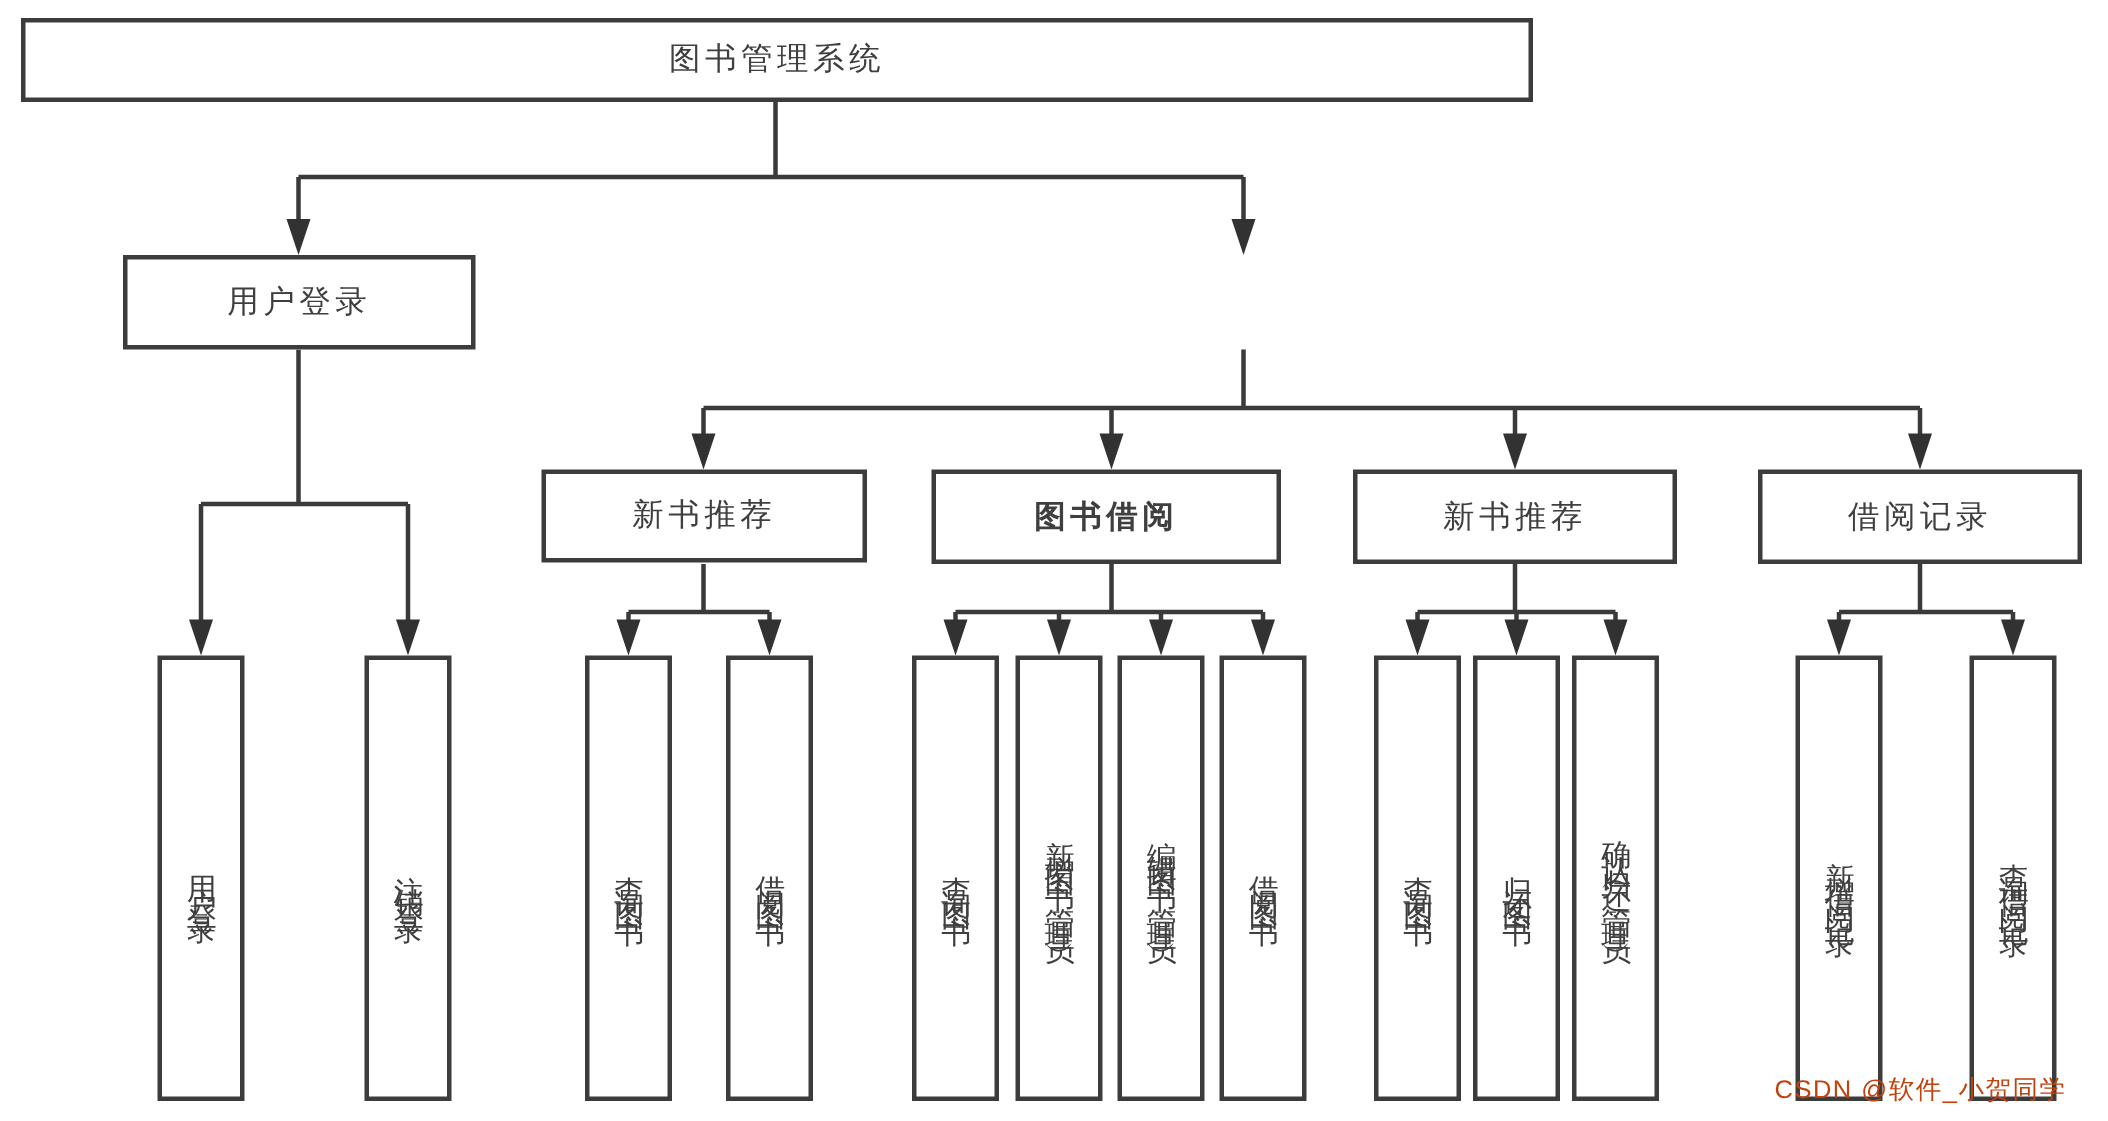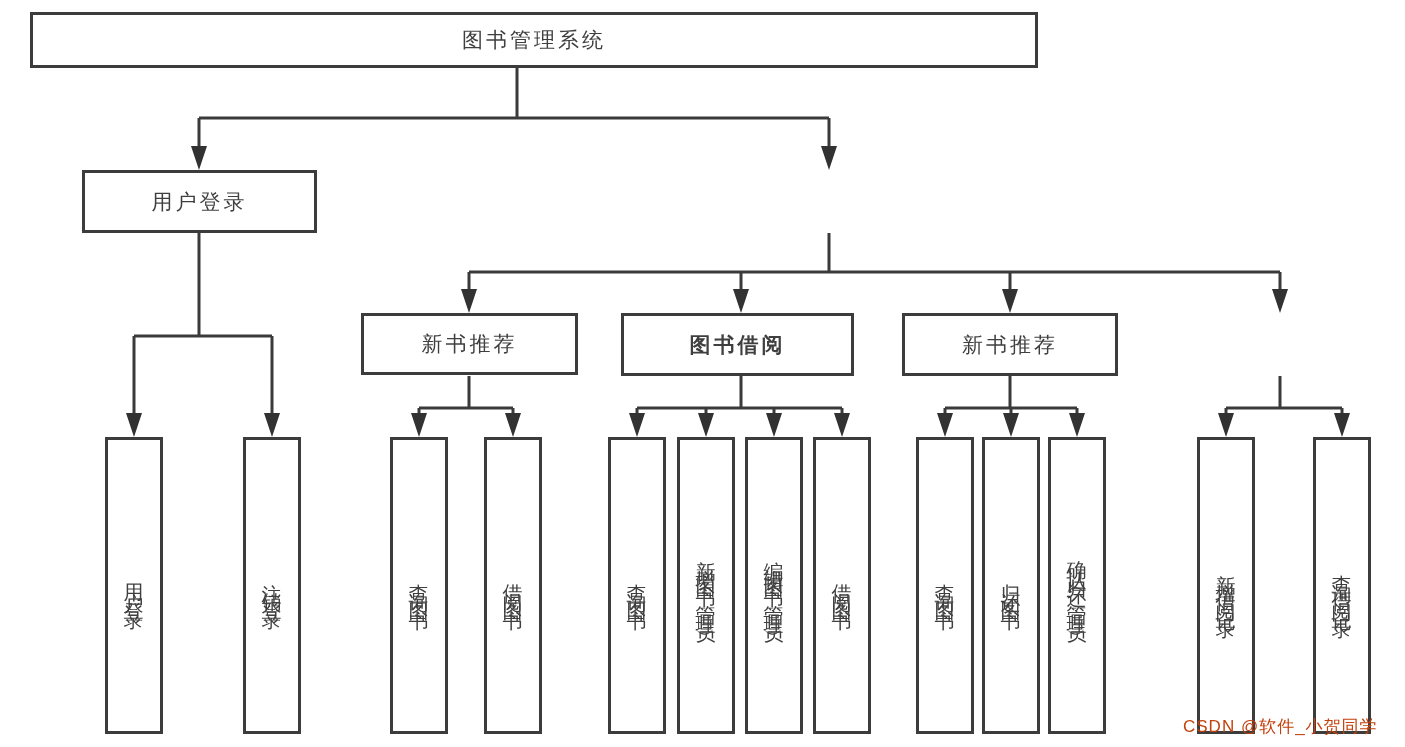--- a/index.html
+++ b/index.html
@@ -102,36 +102,39 @@
       <polygon points="1003,413 1019,413 1011,437" fill="#323232" stroke="none"></polygon>
       <polygon points="1069,413 1085,413 1077,437" fill="#323232" stroke="none"></polygon>
     </g>
     <g>
       <path d="M1280 376 V408 M1226 408 H1342 M1226 408 V415 M1342 408 V415"></path>
       <polygon points="1218,413 1234,413 1226,437" fill="#323232" stroke="none"></polygon>
       <polygon points="1334,413 1350,413 1342,437" fill="#323232" stroke="none"></polygon>
     </g>
   </svg>
 
-  <div class="box" style="left:30px; top:12px; width:1008px; height:56px;">
+  <div class="box" style="left:14px; top:12px; width:1008px; height:56px;">
     <span class="hlabel">图书管理系统</span>
   </div>
 
   <div class="box" style="left:82px; top:170px; width:235px; height:63px;">
     <span class="hlabel">用户登录</span>
   </div>
 
   <div class="box" style="left:361px; top:313px; width:217px; height:62px;">
     <span class="hlabel">新书推荐</span>
   </div>
   <div class="box" style="left:621px; top:313px; width:233px; height:63px;font-weight:bold;">
     <span class="hlabel">图书借阅</span>
   </div>
   <div class="box" style="left:902px; top:313px; width:216px; height:63px;">
     <span class="hlabel">新书推荐</span>
+  </div>
+  <div class="box" style="left:1172px; top:313px; width:216px; height:63px;">
+    <span class="hlabel">借阅记录</span>
   </div>
 
   <div class="box" style="left:105px; top:437px; width:58px; height:297px;">
     <span class="vtext">用户登录</span>
   </div>
   <div class="box" style="left:243px; top:437px; width:58px; height:297px;">
     <span class="vtext">注销登录</span>
   </div>
 
   <div class="box" style="left:390px; top:437px; width:58px; height:297px;">

